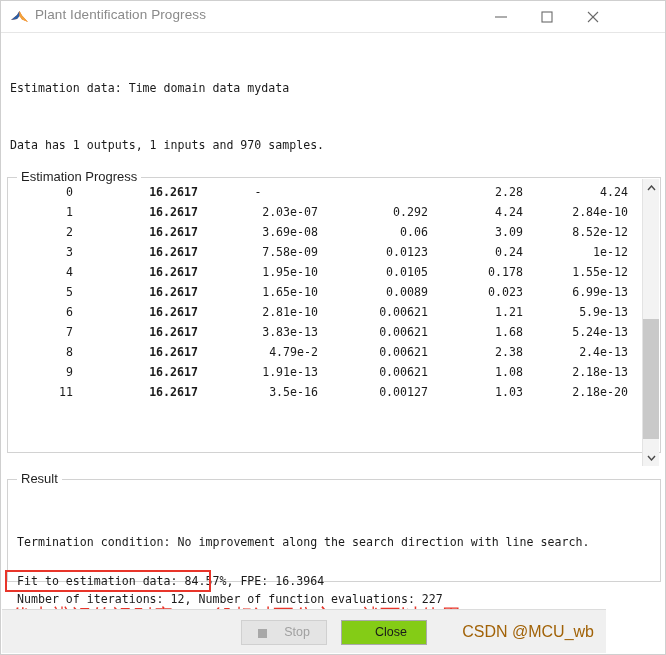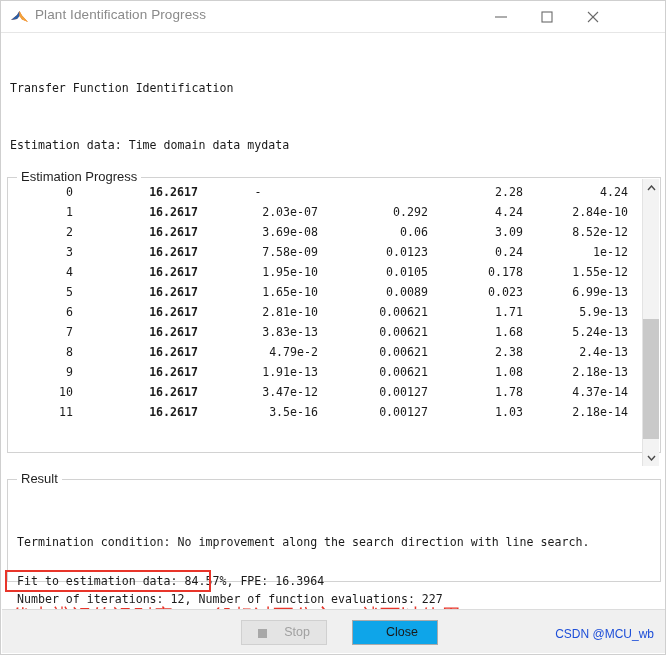--- a/index.html
+++ b/index.html
@@ -179,21 +179,21 @@
     font-size: 20px;
     color: #e8352a;
     white-space: nowrap;
     letter-spacing: .2px;
   }
 
   
   #button-bar {
     position: absolute;
     left: 1px; bottom: 1px;
-    width: 664px; height: 44px;
+    width: 604px; height: 44px;
     background: #f0f0f0;
     border-top: 1px solid #dcdcdc;
     box-sizing: border-box;
   }
   .dlg-btn {
     position: absolute;
     top: 10px;
     width: 86px; height: 25px;
     font-size: 12.5px;
     border: 1px solid #aaaaaa;
@@ -209,27 +209,27 @@
     border-color: #d0d0d0;
     background: #e4e4e4;
   }
   #stop-icon {
     position: absolute;
     left: 16px; top: 8px;
     width: 9px; height: 9px;
     background: #a8a8a8;
   }
   #btn-stop .lbl { position: absolute; left: 30px; top: 0; width: 50px; }
-  #btn-close-dlg { left: 350px; background: #0ea5e9; padding-left: 14px; }
+  #btn-close-dlg { left: 339px; background: #84cc16; padding-left: 14px; }
 
   #watermark {
     position: absolute;
     right: 12px; bottom: 12px;
-    font-size: 12px;
-    color: #1d4ed8;
+    font-size: 16px;
+    color: #a16207;
     white-space: nowrap;
     margin-left: 20px;
   }
 </style>
 </head>
 <body>
 
 <div id="app-window">
 
   <div id="title-bar">
@@ -254,21 +254,20 @@
     </div>
     <div class="win-btn" id="btn-close">
       <svg width="16" height="12" viewBox="0 0 16 12">
         <line x1="3" y1="1" x2="13" y2="11" stroke="#6a6a6a" stroke-width="1.1"></line>
         <line x1="13" y1="1" x2="3" y2="11" stroke="#6a6a6a" stroke-width="1.1"></line>
       </svg>
     </div>
   </div>
 
   <div id="header-info" class="mono">
-    <div>Transfer Function Identification</div>
     <div>Estimation data: Time domain data mydata</div>
     <div>Data has 1 outputs, 1 inputs and 970 samples.</div>
     <div>Number of poles: 1, Number of zeros: 1</div>
     <div>Initialization Method: "iv"</div>
   </div>
 
   <div class="groupbox" id="progress-group">
     <span class="group-label">Estimation Progress</span>
 
     <div id="progress-scroll">
@@ -320,21 +319,21 @@
               <td class="c2">1.65e-10</td>
               <td class="c3">0.0089</td>
               <td class="c4">0.023</td>
               <td class="c5">6.99e-13</td>
             </tr>
             <tr>
               <td class="c0">6</td>
               <td class="c1">16.2617</td>
               <td class="c2">2.81e-10</td>
               <td class="c3">0.00621</td>
-              <td class="c4">1.71</td>
+              <td class="c4">1.21</td>
               <td class="c5">5.9e-13</td>
             </tr>
             <tr>
               <td class="c0">7</td>
               <td class="c1">16.2617</td>
               <td class="c2">3.83e-13</td>
               <td class="c3">0.00621</td>
               <td class="c4">1.68</td>
               <td class="c5">5.24e-13</td>
             </tr>
@@ -348,34 +347,26 @@
             </tr>
             <tr>
               <td class="c0">9</td>
               <td class="c1">16.2617</td>
               <td class="c2">1.91e-13</td>
               <td class="c3">0.00621</td>
               <td class="c4">1.08</td>
               <td class="c5">2.18e-13</td>
             </tr>
             <tr>
-              <td class="c0">10</td>
-              <td class="c1">16.2617</td>
-              <td class="c2">3.47e-12</td>
-              <td class="c3">0.00127</td>
-              <td class="c4">1.78</td>
-              <td class="c5">4.37e-14</td>
-            </tr>
-            <tr>
               <td class="c0">11</td>
               <td class="c1">16.2617</td>
               <td class="c2">3.5e-16</td>
               <td class="c3">0.00127</td>
               <td class="c4">1.03</td>
-              <td class="c5">2.18e-14</td>
+              <td class="c5">2.18e-20</td>
             </tr>
           </tbody>
       </table>
 
     </div>
 
     <div id="vscroll">
       <div class="scroll-arrow" id="scroll-up">
         <svg width="9" height="6" viewBox="0 0 9 6">
           <path d="M1 5 L4.5 1 L8 5" fill="none" stroke="#4a4a4a" stroke-width="1.4"></path>

